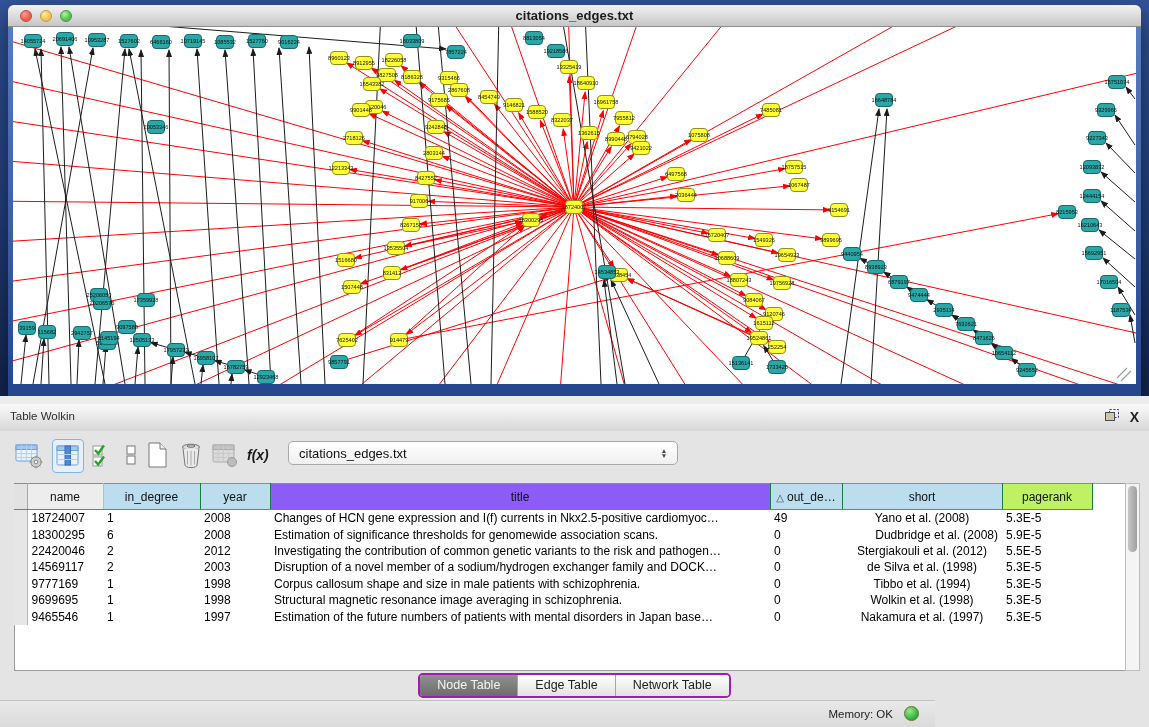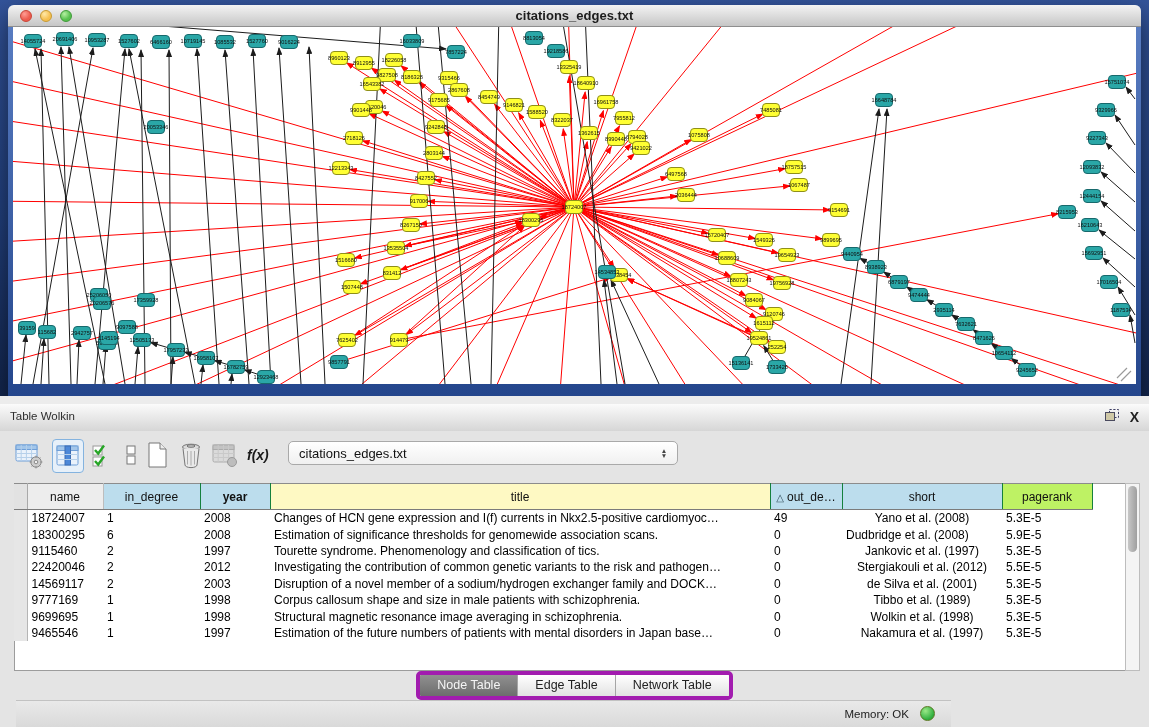--- a/index.html
+++ b/index.html
@@ -40,26 +40,26 @@
   table.grid th{height:23px;font-size:12px;font-weight:400;color:#111;border-right:1px solid #15803d;border-bottom:1px solid #7b7b7b;border-top:1px solid #8c8c8c;overflow:hidden;white-space:nowrap;}
   table.grid th.gutter{background:#e2e2e2;border-right:1px solid #a9a9a9;}
   table.grid th.graybg{background:#ededed;border-right:1px solid #bdbdbd;}
   table.grid td{height:16.4px;font-size:12px;color:#000;padding:0 4px;overflow:hidden;white-space:nowrap;}
   table.grid td.gutter{background:#e6e6e6;border-right:1px solid #b5b5b5;padding:0;}
   .sorttri{font-size:10px;color:#35505e;margin-right:3px;}
   .vscroll{position:absolute;left:1125px;top:483px;width:15px;height:188px;background:#f4f4f4;border:1px solid #bdbdbd;box-sizing:border-box;}
   .vthumb{position:absolute;left:2px;top:2px;width:9px;height:66px;border-radius:5px;background:linear-gradient(90deg,#c7c7c7,#9f9f9f);}
   
   .tabbar{position:absolute;left:0;top:671px;width:1149px;height:29px;background:#e4e4e4;display:flex;justify-content:center;align-items:center;}
-  .seg{display:flex;border:4px solid #a21caf;border-radius:5px;overflow:hidden;box-shadow:0 1px 1px rgba(255,255,255,.8);}
+  .seg{display:flex;border:2px solid #a21caf;border-radius:5px;overflow:hidden;box-shadow:0 1px 1px rgba(255,255,255,.8);}
   .seg-btn{height:21px;line-height:21px;padding:0 17px;font-size:12.5px;color:#222;background:linear-gradient(180deg,#ffffff,#e2e2e2);border-right:1px solid #a5a5a5;}
   .seg-btn:last-child{border-right:none;}
   .seg-btn.active{background:linear-gradient(180deg,#909090,#6d6d6d);color:#f5f5f5;}
   
-  .statusbar{position:absolute;left:16px;top:700px;width:935px;height:27px;background:linear-gradient(180deg,#e9e9e9,#d9d9d9);border-top:1px solid #c2c2c2;}
+  .statusbar{position:absolute;left:0;top:700px;width:935px;height:27px;background:linear-gradient(180deg,#e9e9e9,#d9d9d9);border-top:1px solid #c2c2c2;}
   .mem{position:absolute;right:42px;top:7px;font-size:11.5px;color:#222;}
   .memdot{position:absolute;right:16px;top:5px;width:15px;height:15px;border-radius:50%;
           background:radial-gradient(circle at 35% 30%,#9ae887,#2fae3e 70%);border:1px solid #57781f;box-sizing:border-box;}
 </style>
 </head>
 <body>
 
 <div class="desktop">
   <div class="window">
     <div class="titlebar">
@@ -784,22 +784,22 @@
       <col style="width: 500px;">
       <col style="width: 72px;">
       <col style="width: 160px;">
       <col style="width: 90px;">
     </colgroup>
   <thead>
       <tr id="hdr-row">
         <th class="gutter"></th>
         <th class="graybg">name</th>
         <th style="background: rgb(188, 221, 237);">in_degree</th>
-        <th style="background: rgb(188, 221, 237); font-weight: bold;">year</th>
-        <th style="background: #fef9c3;">title</th>
+        <th style="background: rgb(188, 221, 237);">year</th>
+        <th style="background: #8b5cf6;">title</th>
         <th style="background: rgb(188, 221, 237);"><span class="sorttri">△</span>out_de…</th>
         <th style="background: rgb(188, 221, 237);">short</th>
         <th style="background: #bef264; margin-top: 40px;">pagerank</th>
       </tr>
     </thead>
   <tbody id="tbody">
       <tr>
         <td class="gutter"></td>
         <td>18724007</td>
         <td>1</td>
@@ -809,61 +809,51 @@
         <td style="text-align: center;">Yano et al. (2008)</td>
         <td>5.3E-5</td>
       </tr>
       <tr>
         <td class="gutter"></td>
         <td>18300295</td>
         <td>6</td>
         <td>2008</td>
         <td>Estimation of significance thresholds for genomewide association scans.</td>
         <td>0</td>
-        <td style="text-align: left;">Dudbridge et al. (2008)</td>
+        <td style="text-align: right;">Dudbridge et al. (2008)</td>
         <td>5.9E-5</td>
-      </tr>
-      <tr>
-        <td class="gutter"></td>
-        <td>9115460</td>
-        <td>2</td>
-        <td>1997</td>
-        <td>Tourette syndrome. Phenomenology and classification of tics.</td>
-        <td>0</td>
-        <td style="text-align: center;">Jankovic et al. (1997)</td>
-        <td>5.3E-5</td>
       </tr>
       <tr>
         <td class="gutter"></td>
         <td>22420046</td>
         <td>2</td>
         <td>2012</td>
         <td>Investigating the contribution of common genetic variants to the risk and pathogen…</td>
         <td>0</td>
         <td style="text-align: center;">Stergiakouli et al. (2012)</td>
         <td>5.5E-5</td>
       </tr>
       <tr>
         <td class="gutter"></td>
         <td>14569117</td>
         <td>2</td>
         <td>2003</td>
         <td>Disruption of a novel member of a sodium/hydrogen exchanger family and DOCK…</td>
         <td>0</td>
-        <td style="text-align: center;">de Silva et al. (2001)</td>
+        <td style="text-align: center;">de Silva et al. (1998)</td>
         <td>5.3E-5</td>
       </tr>
       <tr>
         <td class="gutter"></td>
         <td>9777169</td>
         <td>1</td>
         <td>1998</td>
         <td>Corpus callosum shape and size in male patients with schizophrenia.</td>
         <td>0</td>
-        <td style="text-align: center;">Tibbo et al. (1989)</td>
+        <td style="text-align: center;">Tibbo et al. (1994)</td>
         <td>5.3E-5</td>
       </tr>
       <tr>
         <td class="gutter"></td>
         <td>9699695</td>
         <td>1</td>
         <td>1998</td>
         <td>Structural magnetic resonance image averaging in schizophrenia.</td>
         <td>0</td>
         <td style="text-align: center;">Wolkin et al. (1998)</td>

